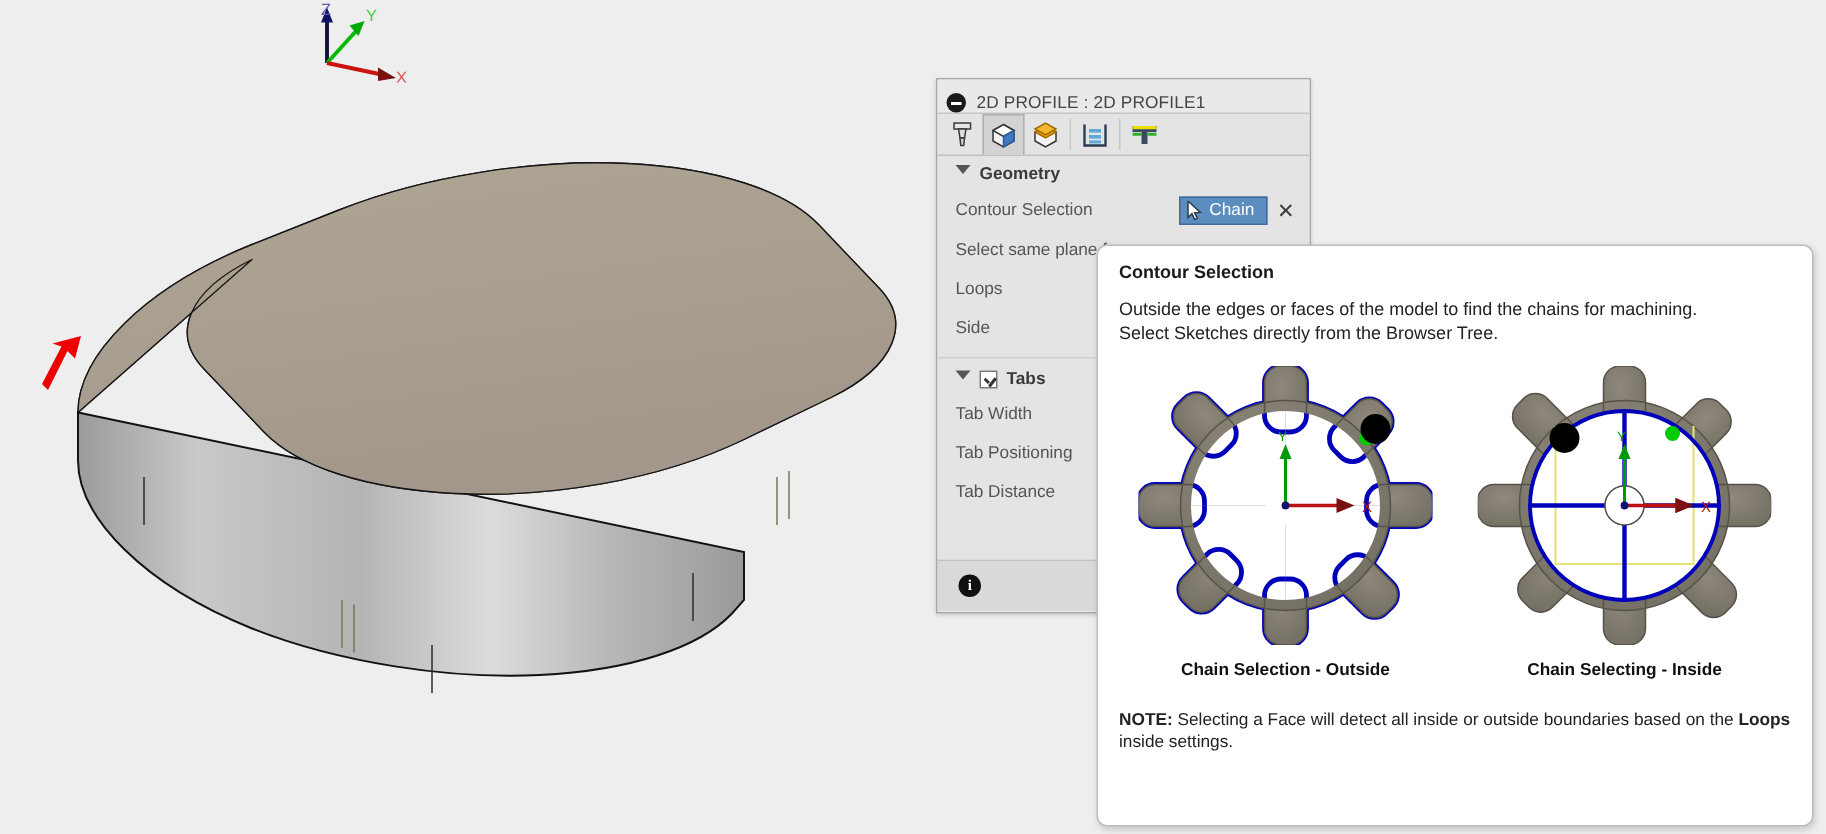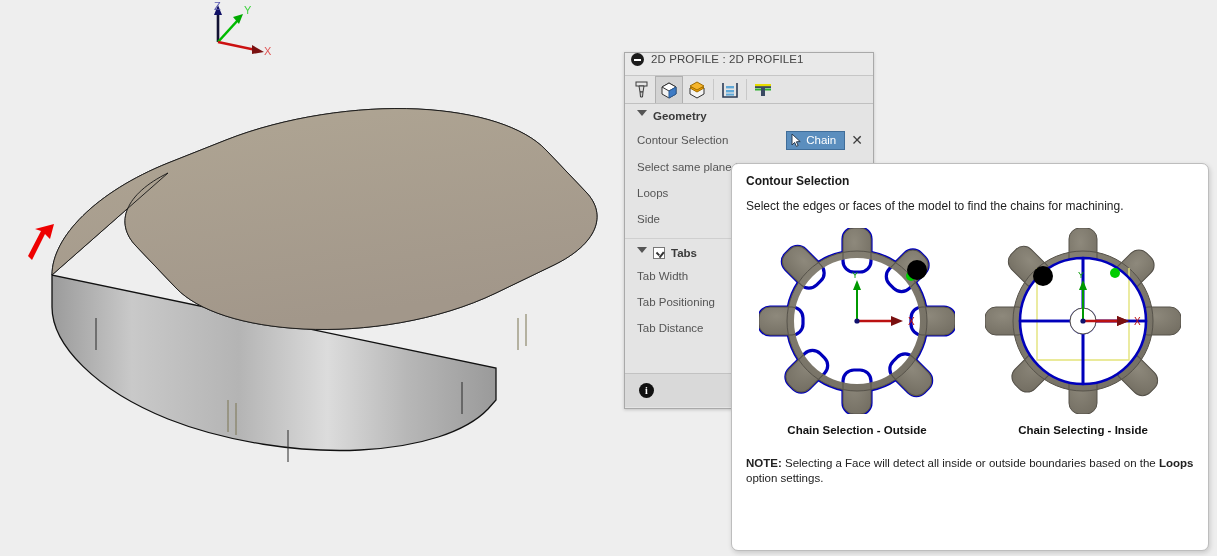--- a/index.html
+++ b/index.html
@@ -19,21 +19,21 @@
   .annot-arrow{position:absolute;left:28px;top:222px;width:32px;height:42px;}
 
   
   .dialog{
     position:absolute;left:624px;top:52px;width:248px;height:355px;
     background:#e4e4e4;border:1px solid #a9a9a9;
     box-shadow:0 1px 3px rgba(0,0,0,.18);
   }
   .dlg-title{
     height:22px;background:#e9e9e9;border-bottom:1px solid #c6c6c6;
-    display:flex;align-items:flex-start;padding:0 6px;gap:7px;
+    display:flex;align-items:flex-end;padding:0 6px;gap:7px;
   }
   .collapse-ico{width:13px;height:13px;border-radius:50%;background:#1b1b1b;position:relative;flex:0 0 auto;}
   .collapse-ico::after{content:"";position:absolute;left:3px;top:6px;width:7px;height:1.6px;background:#fff;}
   .dlg-title-text{font-size:11.5px;color:#444;letter-spacing:.1px;white-space:nowrap;}
 
   .dlg-tabs{height:27px;background:#e4e4e4;border-bottom:1px solid #c0c0c0;display:flex;align-items:stretch;padding-left:2px;}
   .tabbtn{width:28px;display:flex;align-items:center;justify-content:center;border:1px solid transparent;border-bottom:none;box-sizing:border-box;}
   .tabbtn.active{background:#d3d3d3;border-color:#b0b0b0;}
   .tabsep{width:1px;background:#c8c8c8;margin:3px 2px;}
 
@@ -427,21 +427,22 @@
     </div>
 
     <div class="dlg-foot">
       <span class="info-ico">i</span>
     </div>
   </div>
 
   <div class="tooltip">
     <div class="tt-title">Contour Selection</div>
     <div class="tt-body">
-      <div>Select the edges or faces of the model to find the chains for machining.</div>
+      <div>Outside the edges or faces of the model to find the chains for machining.</div>
+      <div>Select Sketches directly from the Browser Tree.</div>
     </div>
 
     <div class="tt-figs">
 
       <div class="tt-fig">
         <svg width="196" height="186" viewBox="0 0 196 186">
           <defs>
             <radialGradient id="gg" cx="40%" cy="32%" r="75%">
               <stop offset="0%" stop-color="#8e897c"></stop>
               <stop offset="100%" stop-color="#746f63"></stop>
@@ -549,16 +550,16 @@
           <polygon points="144,93 132,88 132,98" fill="#7a1010"></polygon>
           <circle cx="98" cy="93" r="2.6" fill="#11116e"></circle>
 
           <circle cx="58" cy="48" r="10" fill="#000000"></circle>
           <circle cx="130" cy="45" r="5" fill="#00cc00"></circle>
         </svg>
         <div class="tt-cap">Chain Selecting - Inside</div>
       </div>
     </div>
 
-    <div class="tt-note"><b>NOTE:</b><span> Selecting a Face will detect all inside or outside boundaries based on the </span><b>Loops</b><span> option settings.</span></div>
+    <div class="tt-note"><b>NOTE:</b><span> Selecting a Face will detect all inside or outside boundaries based on the </span><b>Loops</b><span> inside settings.</span></div>
   </div>
 
 </div>
 
 </body></html>

